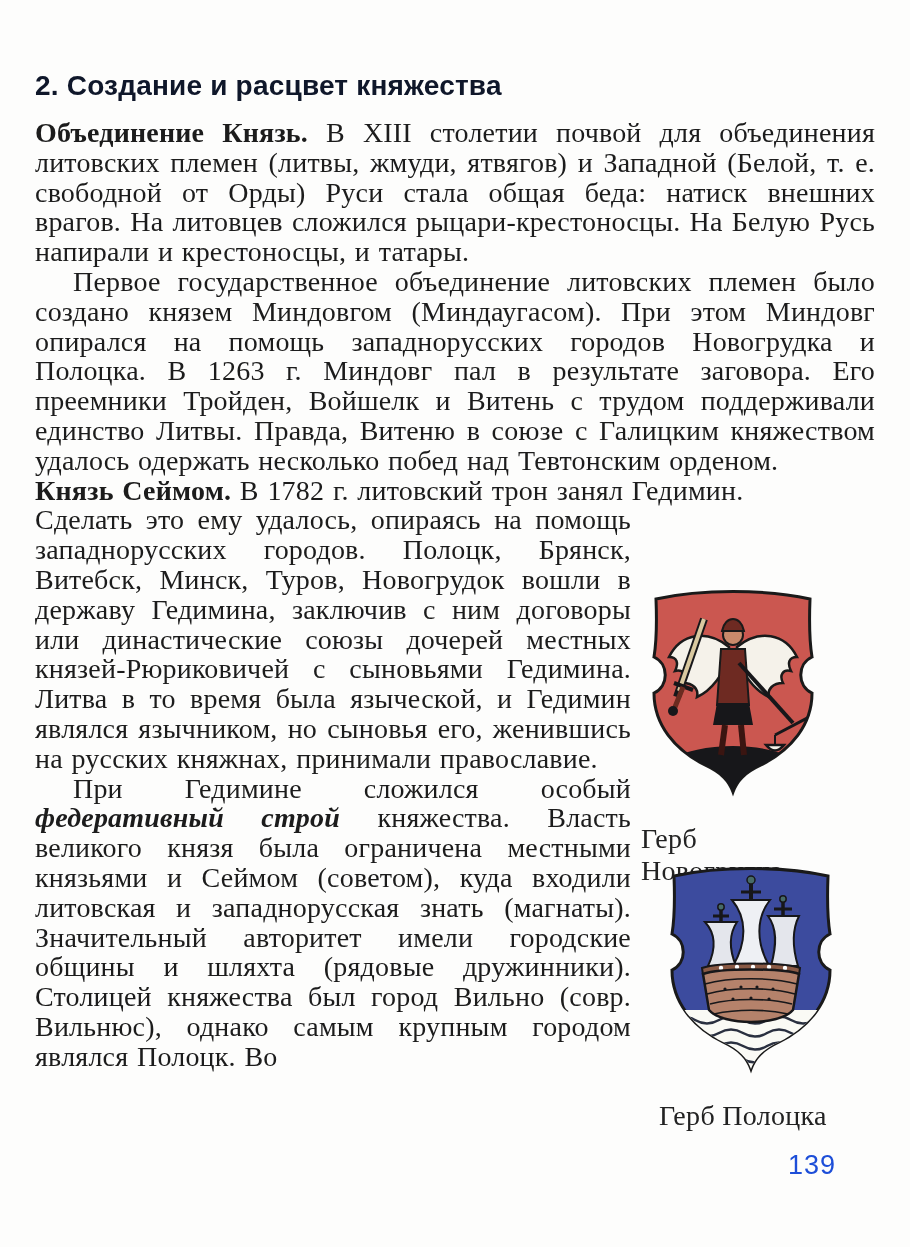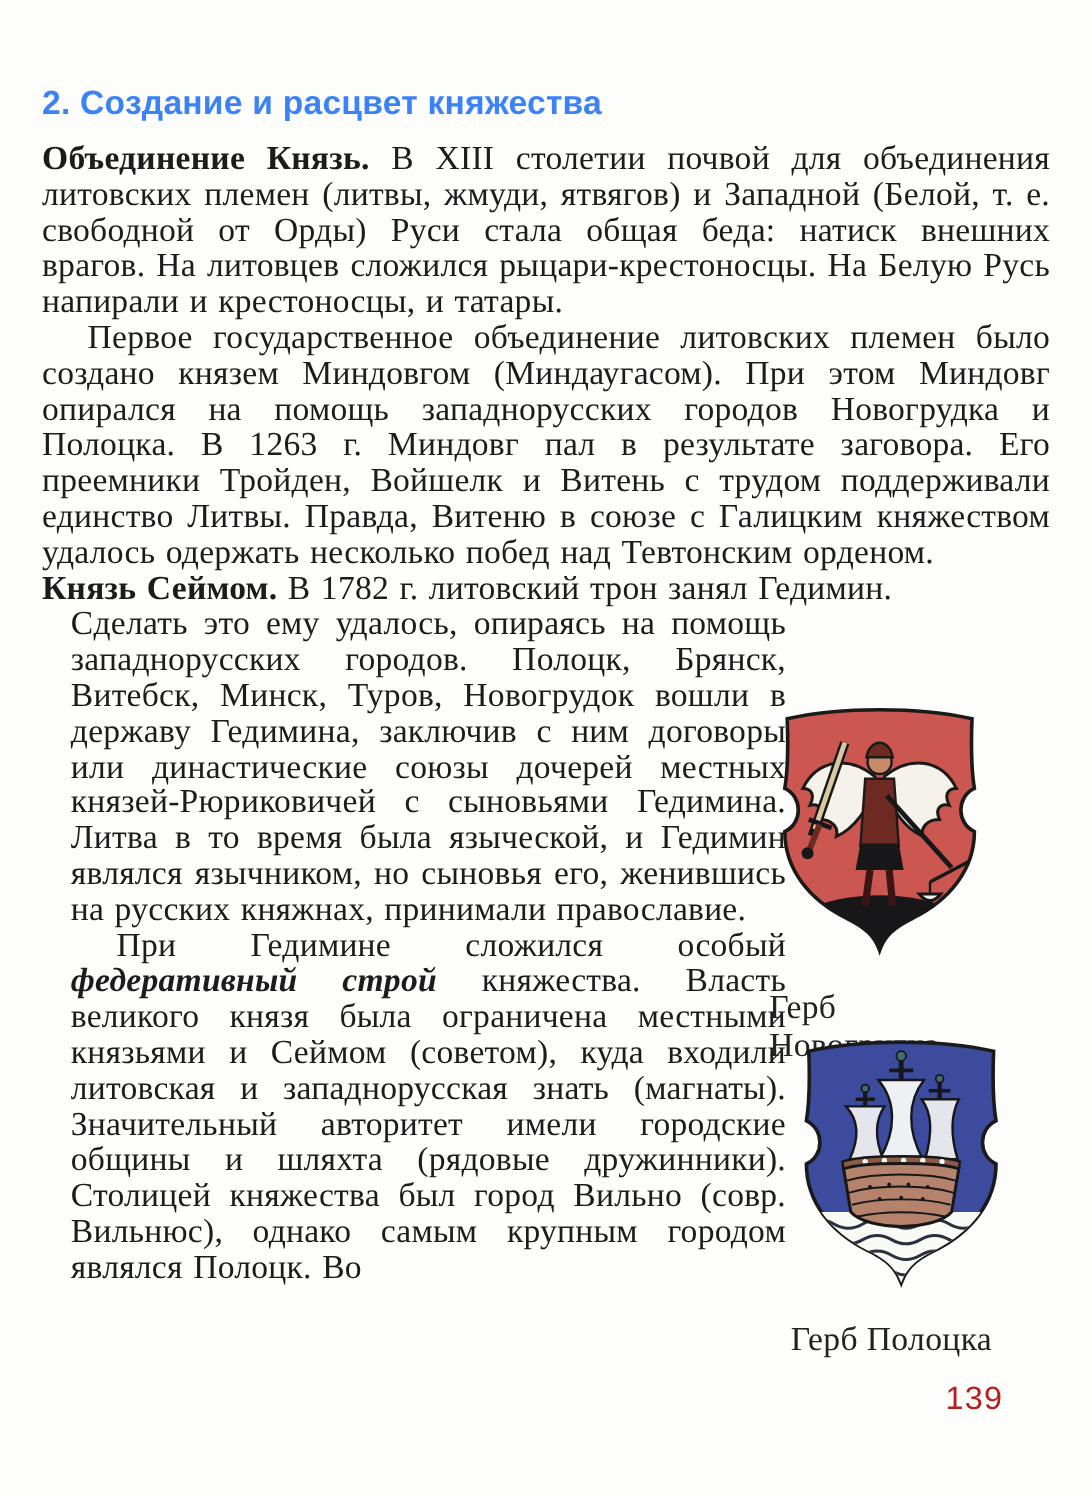--- a/index.html
+++ b/index.html
@@ -13,55 +13,55 @@
   }
   .content{
     position:absolute;
     left:35px; top:70px;
     width:840px;
   }
   h1.heading{
     font-family:"Liberation Sans", sans-serif;
     font-size:28px;
     font-weight:bold;
-    color:#3b82f6;
+    color:#0f172a;
     margin:0 0 16px 0;
     letter-spacing:0.2px;
   }
   p{
     margin:0;
     font-size:28px;
     line-height:29.8px;
     text-align:justify;
     letter-spacing:0.2px;
     word-spacing:1.5px;
     hyphens:auto;
   }
   p.full{ width:840px; }
-  p.narrow{ width:596px;margin-left:24px; }
+  p.narrow{ width:596px; }
   p.indent{ text-indent:38px; }
   .lead{ font-weight:bold; }
   .term{ font-style:italic; font-weight:bold; }
   .figure-col{ position:absolute; left:641px; width:190px; }
   #figure-novogrudok{ top:583px; }
   #figure-polotsk{ top:860px;margin-left:18px; }
   figure{ margin:0; }
   figcaption{
     font-family:"Liberation Serif", serif;
     font-size:28px;
     color:#222222;
     margin-top:12px;
     letter-spacing:0.3px;
   }
   .page-number{
     position:absolute;
     left:788px; top:1150px;
     font-family:"Liberation Sans", sans-serif;
     font-size:27px;
-    color:#b91c1c;
+    color:#1d4ed8;
     letter-spacing:1px;
   }
 </style>
 </head>
 <body>
 
 <div class="content">
   <h1 class="heading">2. Создание и расцвет княжества</h1>
 
   <p class="full"><span class="lead">Объединение Князь.</span><span> В XIII столетии почвой для объединения литовских племен (литвы, жмуди, ятвягов) и Западной (Белой, т. е. свободной от Орды) Руси стала общая беда: натиск внешних врагов. На литовцев сложился рыцари-крестоносцы. На Белую Русь напирали и крестоносцы, и татары.</span></p>

